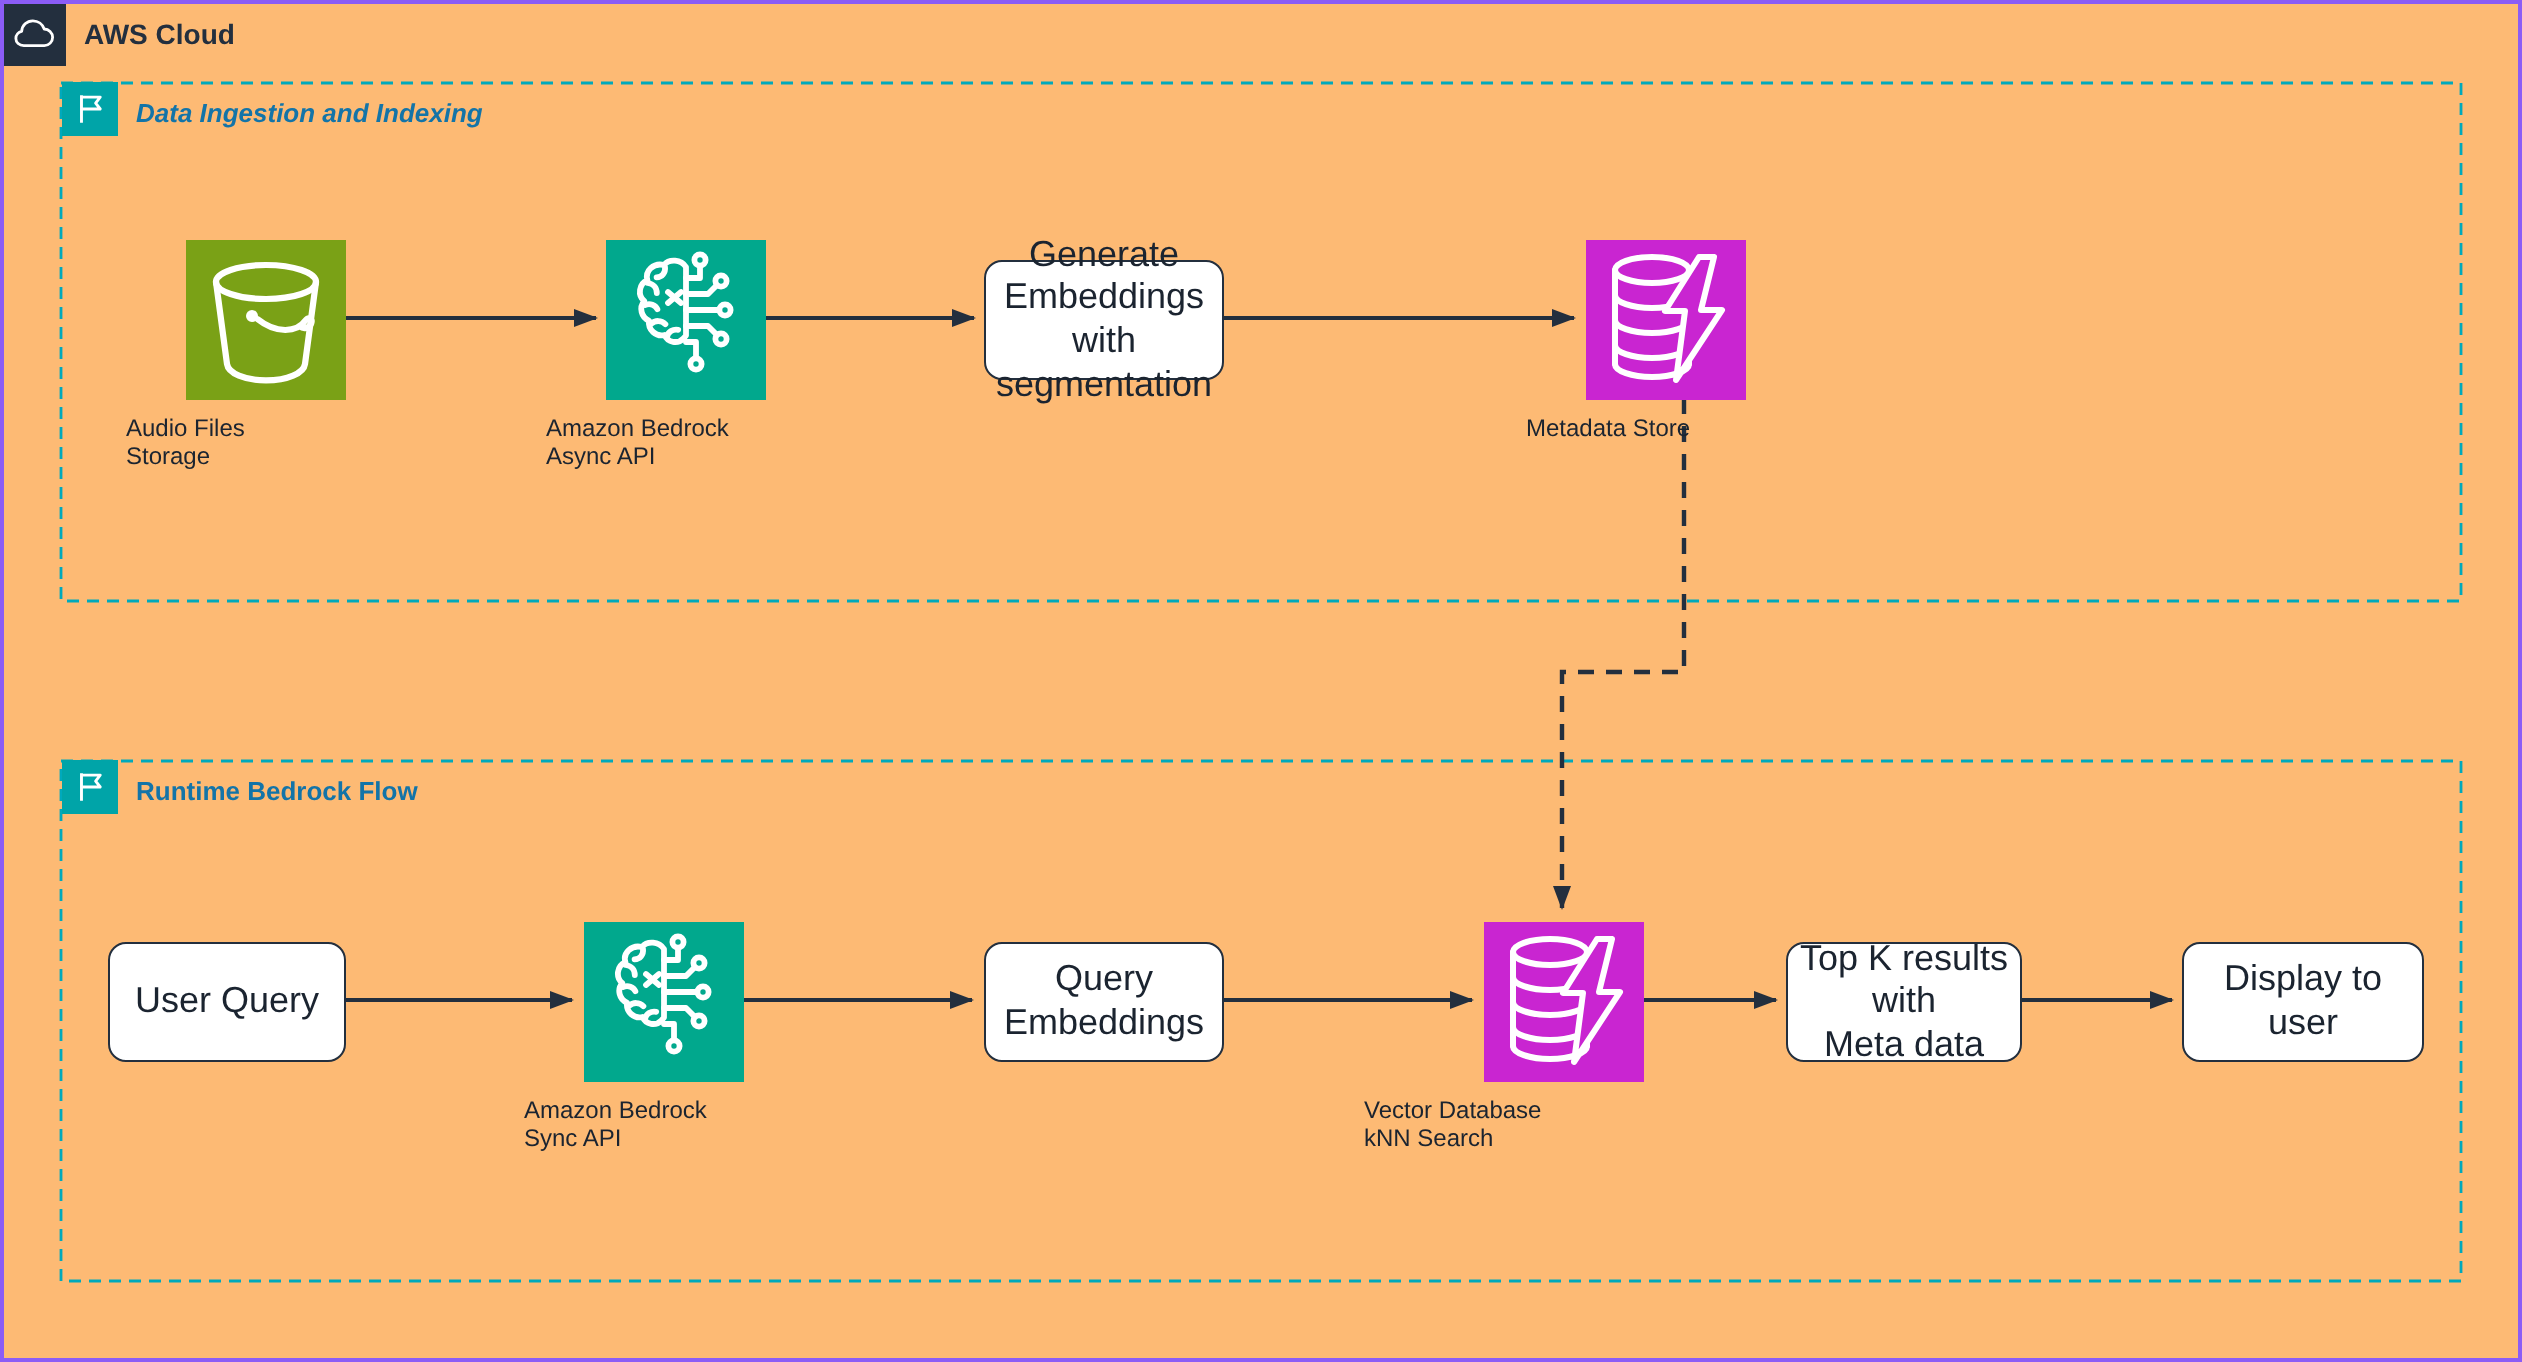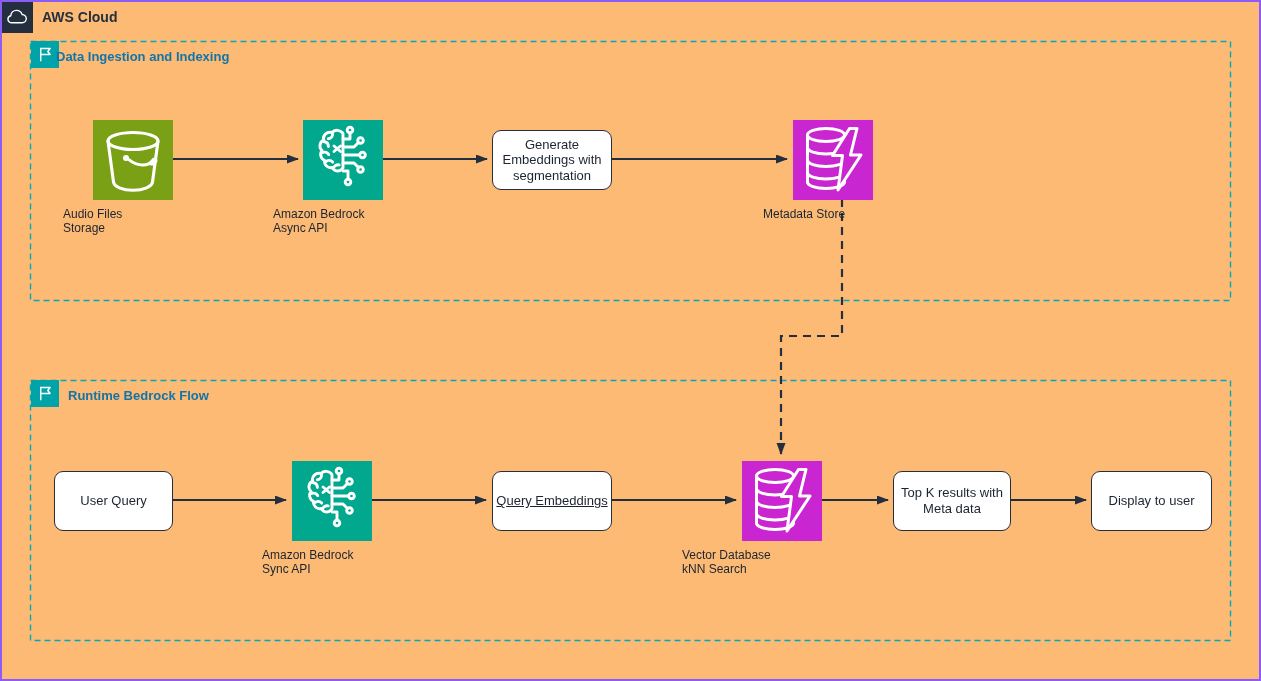--- a/index.html
+++ b/index.html
@@ -19,21 +19,21 @@
   
   .overlay{position:absolute;left:0;top:0;width:1257px;height:677px;}
   
   .svc{position:absolute;width:80px;height:80px;display:flex;align-items:center;justify-content:center;}
   .svc.green{background:#7AA116;}
   .svc.teal{background:#01A88D;}
   .svc.magenta{background:#C925D1;}
   
   .proc{position:absolute;height:58px;background:#fff;border:1.4px solid #232F3E;border-radius:9px;
     display:flex;align-items:center;justify-content:center;text-align:center;
-    font-size:13px;line-height:1.2;white-space:pre-line;color:#1b2430;}
+    font-size:18px;line-height:1.2;white-space:pre-line;color:#1b2430;}
   
   .lbl{position:absolute;width:140px;text-align:left;font-size:12px;line-height:1.2;
     white-space:pre-line;color:#1b2430;}
 </style>
 </head>
 <body>
 
 <div class="canvas">
 
   <svg class="overlay" viewBox="0 0 1257 677">
@@ -64,21 +64,21 @@
       <path d="M9 21.5 C6.4 21.5 4.5 19.7 4.5 17.4 c0-2 1.4-3.6 3.3-4 C8 9.8 10.8 7.3 14.2 7.3 c3 0 5.6 1.9 6.5 4.7 c2.6 .1 4.7 2.2 4.8 4.7 c0 2.6-2.1 4.8-4.7 4.8 z" fill="none" stroke="#fff" stroke-width="1.6" stroke-linejoin="round"></path>
     </svg>
   </div>
   <div class="aws-title">AWS Cloud</div>
 
   <div class="flag-badge" style="left:29px;top:39px;">
     <svg width="24" height="23" viewBox="0 0 28 27">
       <path d="M9 5.5 V21.5 M9 6.5 H20 L17.3 10 L20 13.5 H9" fill="none" stroke="#fff" stroke-width="1.7" stroke-linejoin="round"></path>
     </svg>
   </div>
-  <div class="group-label" style="left:54px;top:47px;">Data Ingestion and Indexing</div>
+  <div class="group-label" style="left:66px;top:47px;font-style:italic;">Data Ingestion and Indexing</div>
 
   <div class="flag-badge" style="left:29px;top:378px;">
     <svg width="24" height="23" viewBox="0 0 28 27">
       <path d="M9 5.5 V21.5 M9 6.5 H20 L17.3 10 L20 13.5 H9" fill="none" stroke="#fff" stroke-width="1.7" stroke-linejoin="round"></path>
     </svg>
   </div>
   <div class="group-label" style="left:66px;top:386px;">Runtime Bedrock Flow</div>
 
   <div class="svc green" style="left:91px;top:118px;">
     <svg width="80" height="80" viewBox="0 0 80 80">
@@ -159,21 +159,21 @@
         <path d="M40 43 h11 l4.5 4.5"></path>
           <circle cx="57.5" cy="49.5" r="2.8"></circle>
         <path d="M40 51 h5 v8"></path>
           <circle cx="45" cy="62" r="2.8"></circle>
       </g>
     </svg>
   </div>
   <div class="lbl" style="left:260px;top:546px;">Amazon Bedrock
 Sync API</div>
 
-  <div class="proc" style="left:490px;top:469px;width:118px;text-decoration:underline;">Query Embeddings</div>
+  <div class="proc" style="left:490px;top:469px;width:118px;">Query Embeddings</div>
 
   <div class="svc magenta" style="left:740px;top:459px;">
     <svg width="80" height="80" viewBox="0 0 80 80">
       <g fill="none" stroke="#fff" stroke-width="3" stroke-linecap="round" stroke-linejoin="round">
         <ellipse cx="33" cy="15" rx="18.5" ry="6.5"></ellipse>
         <path d="M14.5 15 V62 M51.5 15 V62"></path>
         <path d="M14.5 62 a18.5 6.5 0 0 0 37 0"></path>
         <path d="M14.5 27.5 a18.5 6.5 0 0 0 37 0"></path>
         <path d="M14.5 40 a18.5 6.5 0 0 0 37 0"></path>
         <path d="M14.5 52.5 a18.5 6.5 0 0 0 37 0"></path>

